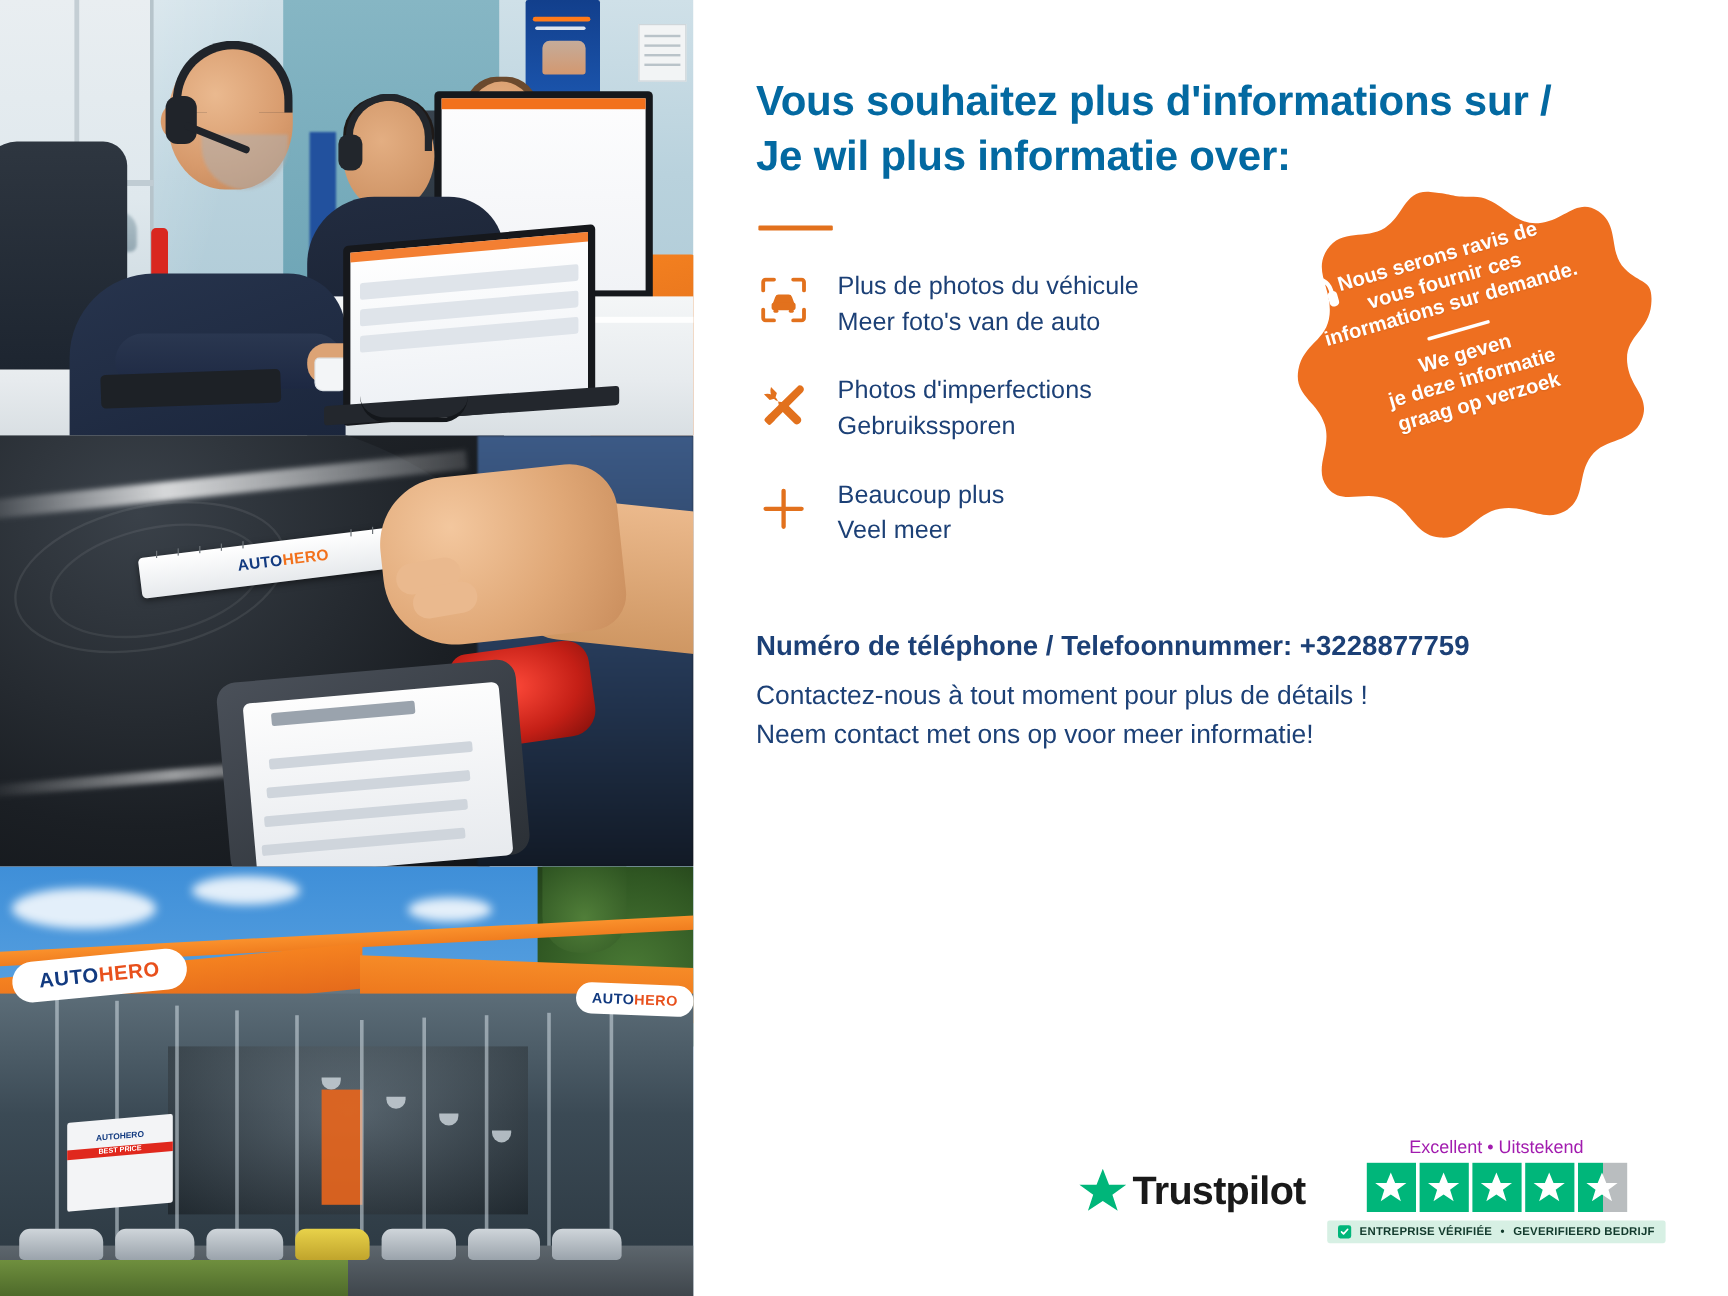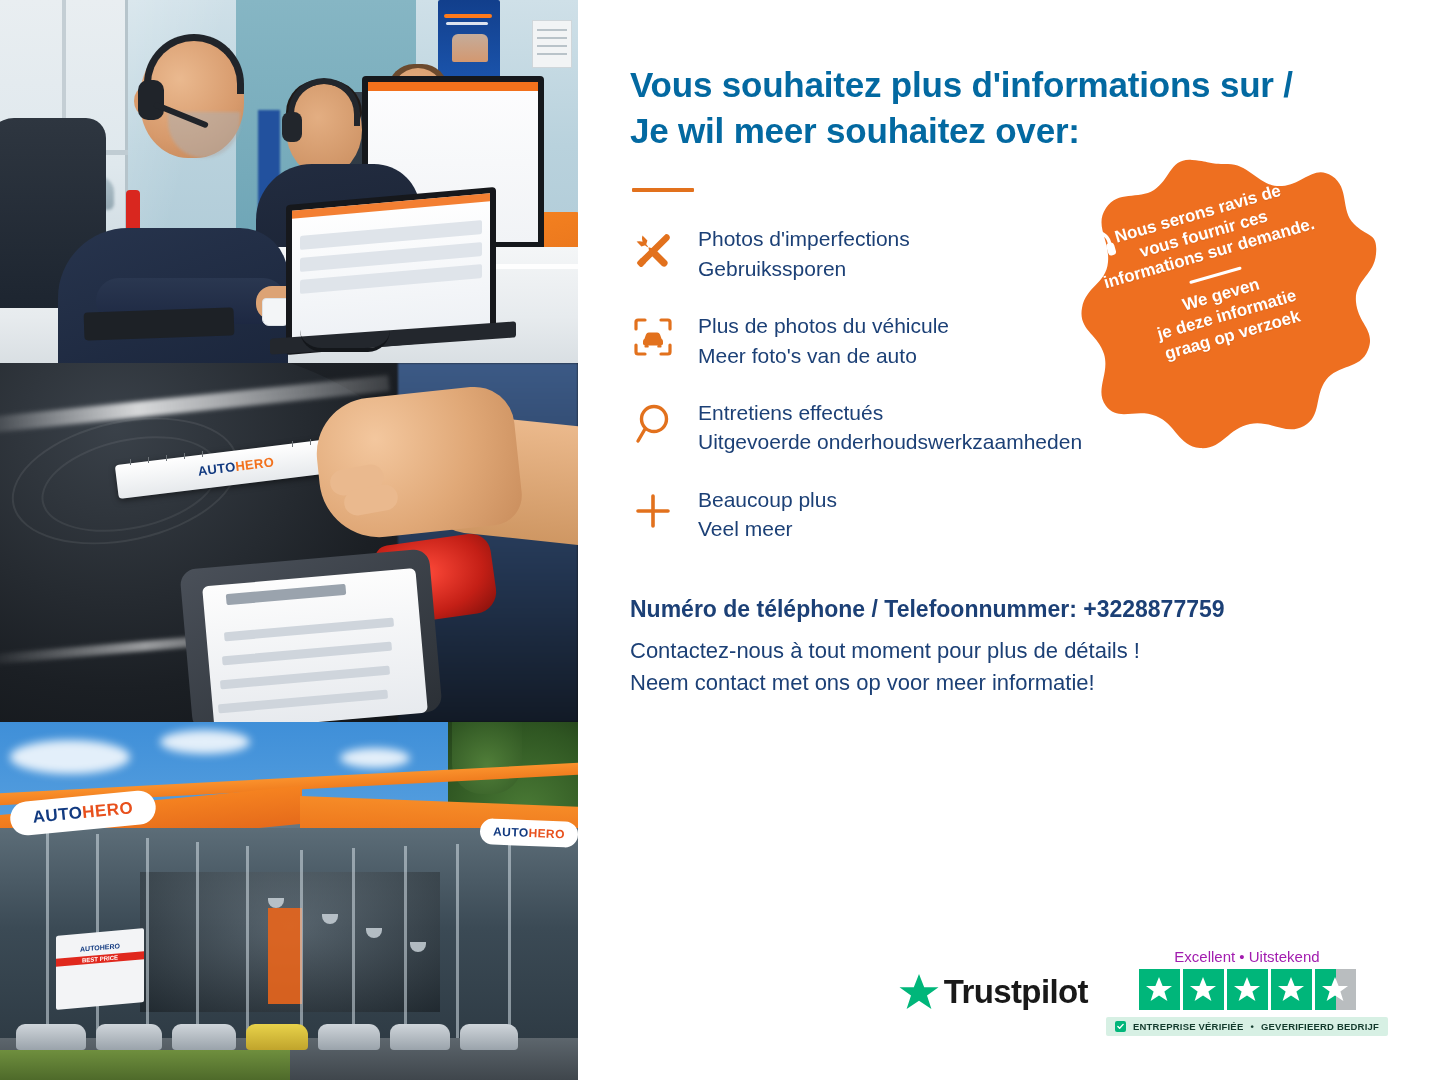--- a/index.html
+++ b/index.html
@@ -525,21 +525,21 @@
   .badge-div {
     width: 54px; height: 3px; background: #ffffff;
     margin: 10px 0 9px 0; border-radius: 2px;
   }
   .badge-nl {
     font-size: 17px; font-weight: 700; line-height: 1.22;
     text-shadow: 0 1px 1px rgba(0,0,0,.08);
   }
 
   
-  .contact { margin-top: 52px; }
+  .contact { margin-top: 68px; }
   .contact-phone {
     color: #1c4076;
     font-size: 23px;
     font-weight: 700;
     margin-bottom: 12px;
   }
   .contact-line {
     color: #1c4076;
     font-size: 22px;
     line-height: 1.48;
@@ -732,21 +732,21 @@
       <div class="p3-car" style="left:390px; width:60px"></div>
       <div class="p3-car" style="left:460px; width:58px"></div>
     </div>
   </div>
 
   <div class="content">
 
     <h1 class="headline">
       <span>Vous souhaitez plus d'informations sur /</span>
       <br>
-      <span>Je wil meer souhaitez over:</span>
+      <span>Je wil plus informatie over:</span>
     </h1>
 
     <div class="rule"></div>
 
     <div class="badge">
       <svg viewBox="0 0 300 320" width="300" height="320" aria-hidden="true">
         <path d="M150 6 C172 6 182 30 204 28 C226 26 236 6 254 18 C272 30 262 52 276 66
                  C290 80 300 74 298 96 C296 118 276 122 278 144 C280 166 298 172 290 192
                  C282 212 260 206 248 222 C236 238 244 258 226 268 C208 278 194 262 172 266
                  C150 270 144 292 122 290 C100 288 98 266 78 258 C58 250 40 264 28 248
@@ -774,36 +774,20 @@
           <span>graag op verzoek</span>
         </div>
       </div>
     </div>
 
     <ul class="feature-list">
 
 
       <li class="feature">
         <span class="feature-icon">
-          <svg width="40" height="40" viewBox="0 0 40 40" aria-hidden="true">
-            <g fill="#e2711d">
-              <path d="M6.5 3.5 a9.5 9.5 0 0 0 11.2 12.2 L31 29 a3.6 3.6 0 0 1 -5 5 L12.7 20.7 A9.5 9.5 0 0 0 0.6 9.6 L5.4 14.4 L10 13 L11.4 8.4 Z" transform="translate(3,2)"></path>
-              <path d="M33.5 3.2 a3.4 3.4 0 0 1 3.3 5.7 L13.9 31.8 a3.3 3.3 0 0 1 -4.7 -4.7 Z" transform="translate(-1,1)"></path>
-              <rect x="4.5" y="29" width="8" height="7" rx="2" transform="rotate(-45 8.5 32.5)"></rect>
-            </g>
-          </svg>
-        </span>
-        <span class="feature-text">
-          <span>Photos d'imperfections</span>
-          <span class="l2">Gebruikssporen</span>
-        </span>
-      </li>
-
-      <li class="feature">
-        <span class="feature-icon">
           <svg width="38" height="38" viewBox="0 0 38 38" aria-hidden="true">
             <g fill="none" stroke="#e2711d" stroke-width="3.2" stroke-linecap="round" stroke-linejoin="round">
               <path d="M2 11 V4 a2 2 0 0 1 2 -2 H11"></path>
               <path d="M27 2 H34 a2 2 0 0 1 2 2 V11"></path>
               <path d="M36 27 V34 a2 2 0 0 1 -2 2 H27"></path>
               <path d="M11 36 H4 a2 2 0 0 1 -2 -2 V27"></path>
             </g>
             <path d="M10 22 L12 16.5 a3 3 0 0 1 2.8 -2 h8.4 a3 3 0 0 1 2.8 2 L28 22 Z" fill="#e2711d"></path>
             <rect x="9" y="21" width="20" height="6.5" rx="2.2" fill="#e2711d"></rect>
             <rect x="10.5" y="27" width="4.2" height="2.6" rx="1.2" fill="#e2711d"></rect>
@@ -811,30 +795,34 @@
           </svg>
         </span>
         <span class="feature-text">
           <span>Plus de photos du véhicule</span>
           <span class="l2">Meer foto's van de auto</span>
         </span>
       </li>
 
       <li class="feature">
         <span class="feature-icon">
-          <svg width="36" height="40" viewBox="0 0 36 40" aria-hidden="true">
-            <circle cx="19" cy="15" r="12.5" fill="none" stroke="#e2711d" stroke-width="3.4"></circle>
-            <path d="M10 25 L3 37" fill="none" stroke="#e2711d" stroke-width="3.4" stroke-linecap="round"></path>
+          <svg width="40" height="40" viewBox="0 0 40 40" aria-hidden="true">
+            <g fill="#e2711d">
+              <path d="M6.5 3.5 a9.5 9.5 0 0 0 11.2 12.2 L31 29 a3.6 3.6 0 0 1 -5 5 L12.7 20.7 A9.5 9.5 0 0 0 0.6 9.6 L5.4 14.4 L10 13 L11.4 8.4 Z" transform="translate(3,2)"></path>
+              <path d="M33.5 3.2 a3.4 3.4 0 0 1 3.3 5.7 L13.9 31.8 a3.3 3.3 0 0 1 -4.7 -4.7 Z" transform="translate(-1,1)"></path>
+              <rect x="4.5" y="29" width="8" height="7" rx="2" transform="rotate(-45 8.5 32.5)"></rect>
+            </g>
           </svg>
         </span>
         <span class="feature-text">
-          <span>Entretiens effectués</span>
-          <span class="l2">Uitgevoerde onderhoudswerkzaamheden</span>
+          <span>Photos d'imperfections</span>
+          <span class="l2">Gebruikssporen</span>
         </span>
       </li>
+
 
       <li class="feature">
         <span class="feature-icon">
           <svg width="36" height="36" viewBox="0 0 36 36" aria-hidden="true">
             <path d="M18 3 V33 M3 18 H33" fill="none" stroke="#e2711d" stroke-width="3.6" stroke-linecap="round"></path>
           </svg>
         </span>
         <span class="feature-text">
           <span>Beaucoup plus</span>
           <span class="l2">Veel meer</span>

